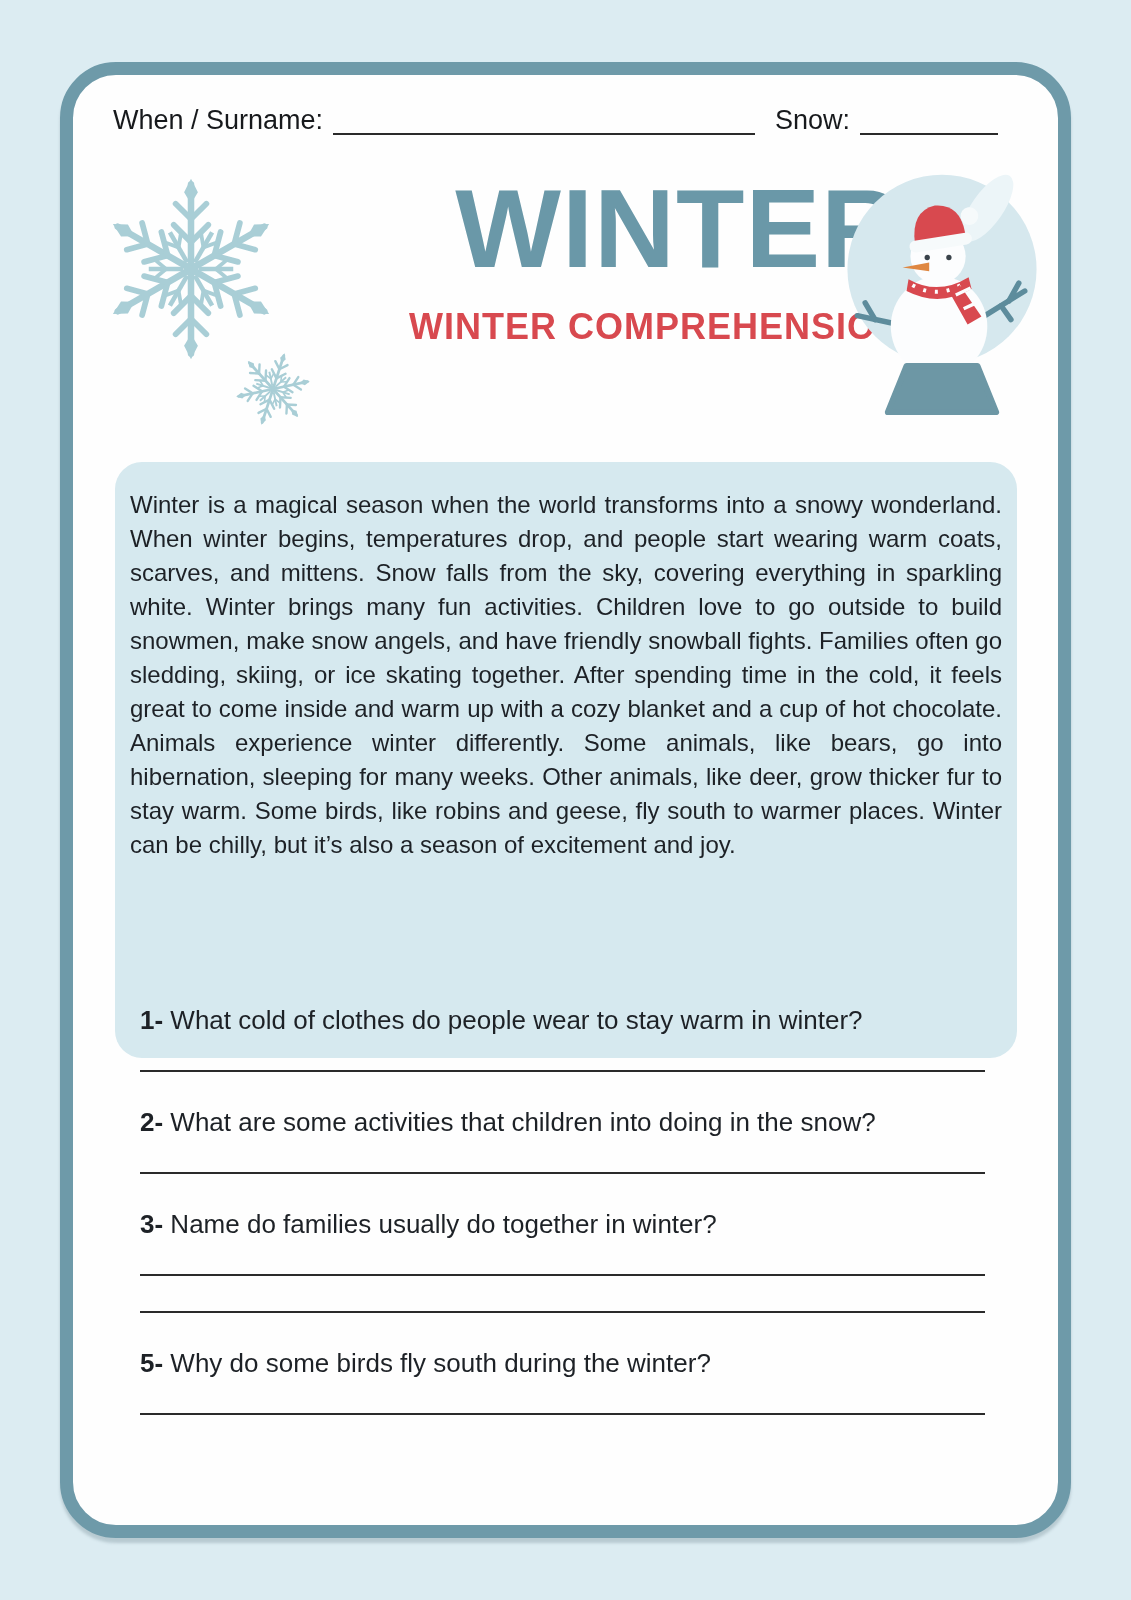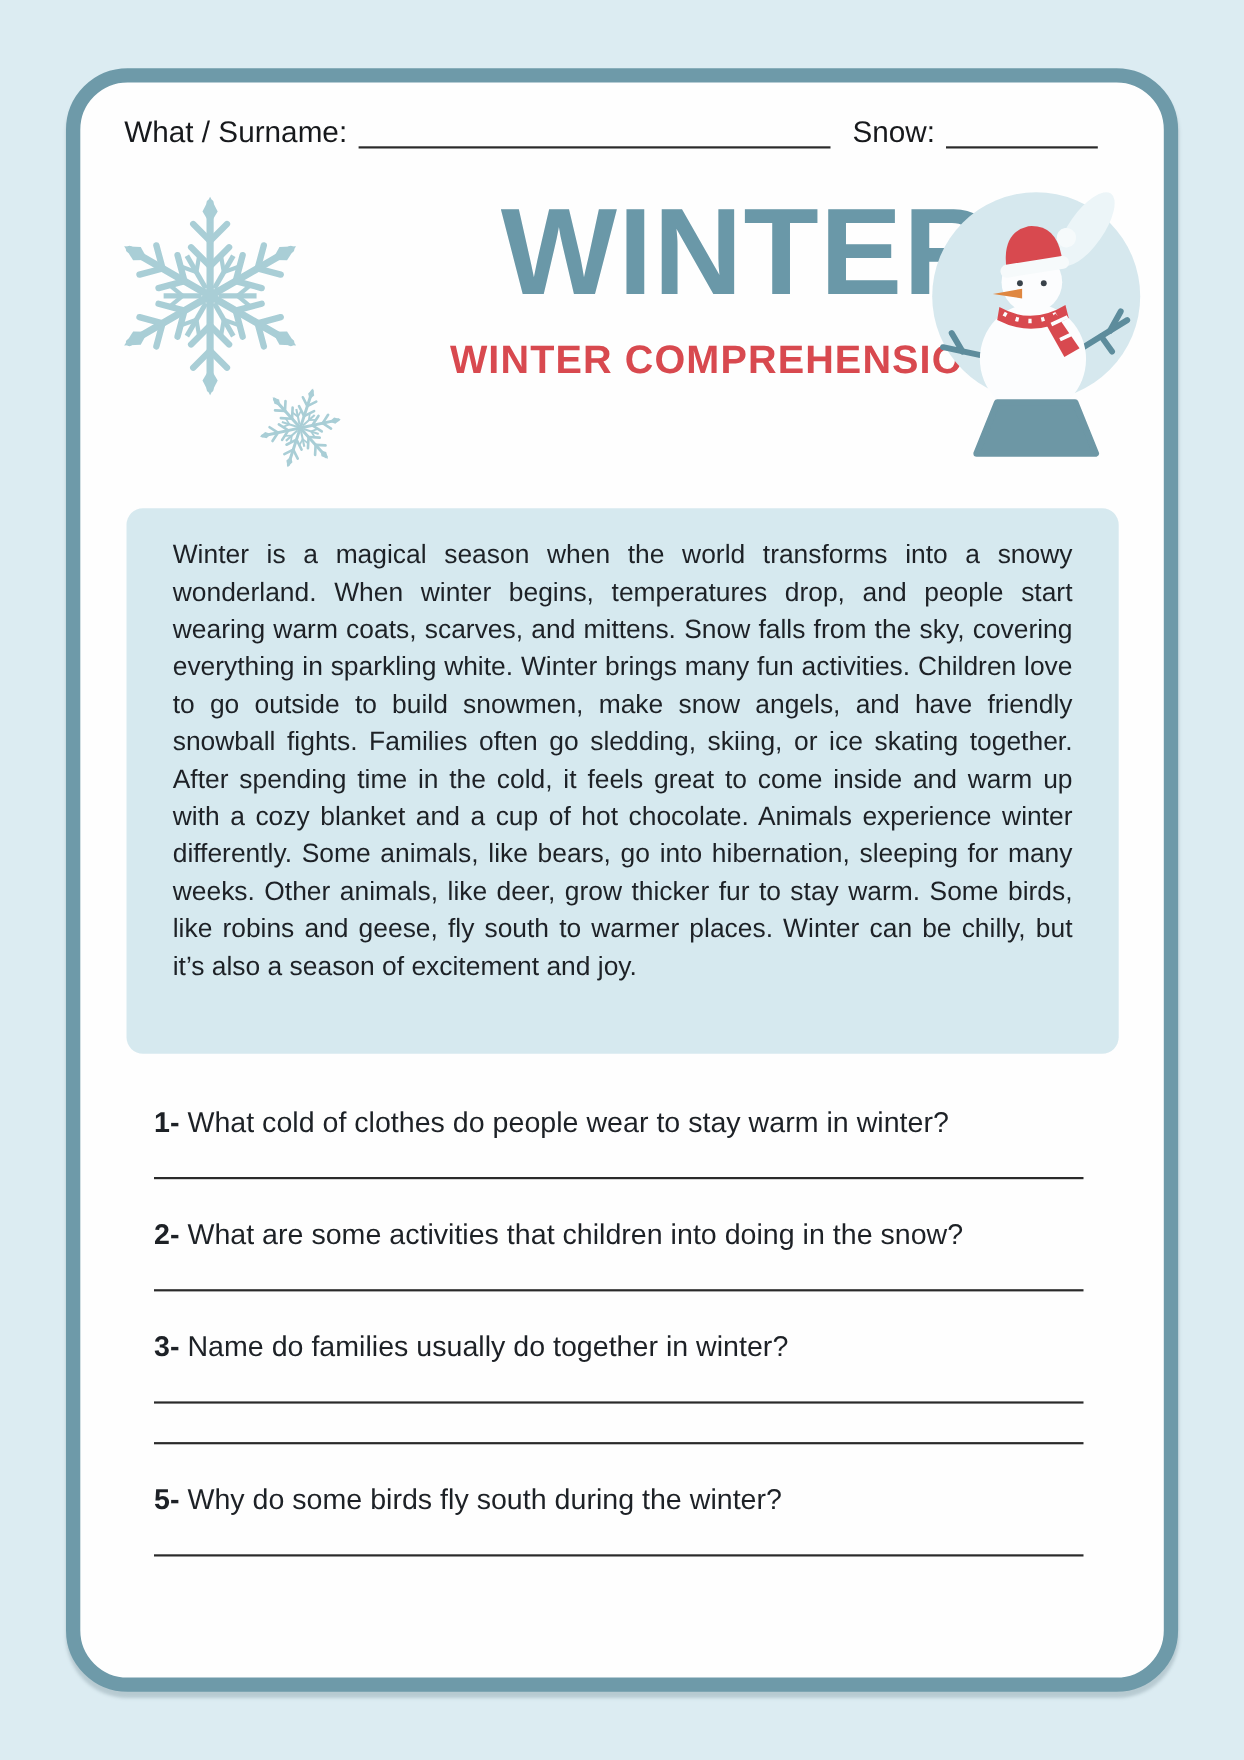--- a/index.html
+++ b/index.html
@@ -44,38 +44,38 @@
     font-size:112px;line-height:1;font-weight:800;letter-spacing:1px;
     color:var(--title);
   }
   .subtitle{
     font-size:36px;line-height:1.1;font-weight:800;letter-spacing:1px;
     color:var(--subtitle);margin-top:22px;
   }
   .instruction{font-size:27px;margin-top:30px;color:var(--text);}
   
   .passage{
-    position:absolute;left:42px;top:387px;width:902px;height:496px;
-    background:var(--passage-background);border-radius:15px;
-    padding:26px 42px;font-size:24px;line-height:34px;
+    position:absolute;left:42px;top:387px;width:902px;height:596px;
+    background:var(--passage-background);border-radius:27px;
+    padding:26px 15px;font-size:24px;line-height:34px;
     text-align:justify;color:var(--text);overflow:hidden;
   }
   
   .questions{position:absolute;left:67px;top:930px;width:845px;}
   .q-text{font-size:26px;line-height:31px;margin-bottom:34px;}
   .q-num{font-weight:800;}
   .answer-line{height:0;border-bottom:2.5px solid var(--line);margin-bottom:35px;}
 </style>
 </head>
 <body>
 
 <div class="card">
 
   <div class="header">
-    <span class="hdr-label">What / Surname:</span>
+    <span class="hdr-label">When / Surname:</span>
     <span class="hline"></span>
     <span class="hdr-label dlabel">Snow:</span>
     <span class="dline"></span>
   </div>
 
   <svg class="flake-lg" viewBox="-50 -50 100 100">
     <defs>
       <g id="arm" stroke-linecap="round">
         <line x1="0" y1="3" x2="0" y2="-44" stroke-width="3.4"></line>
         <line x1="0" y1="-14" x2="-9" y2="-23" stroke-width="3"></line>

